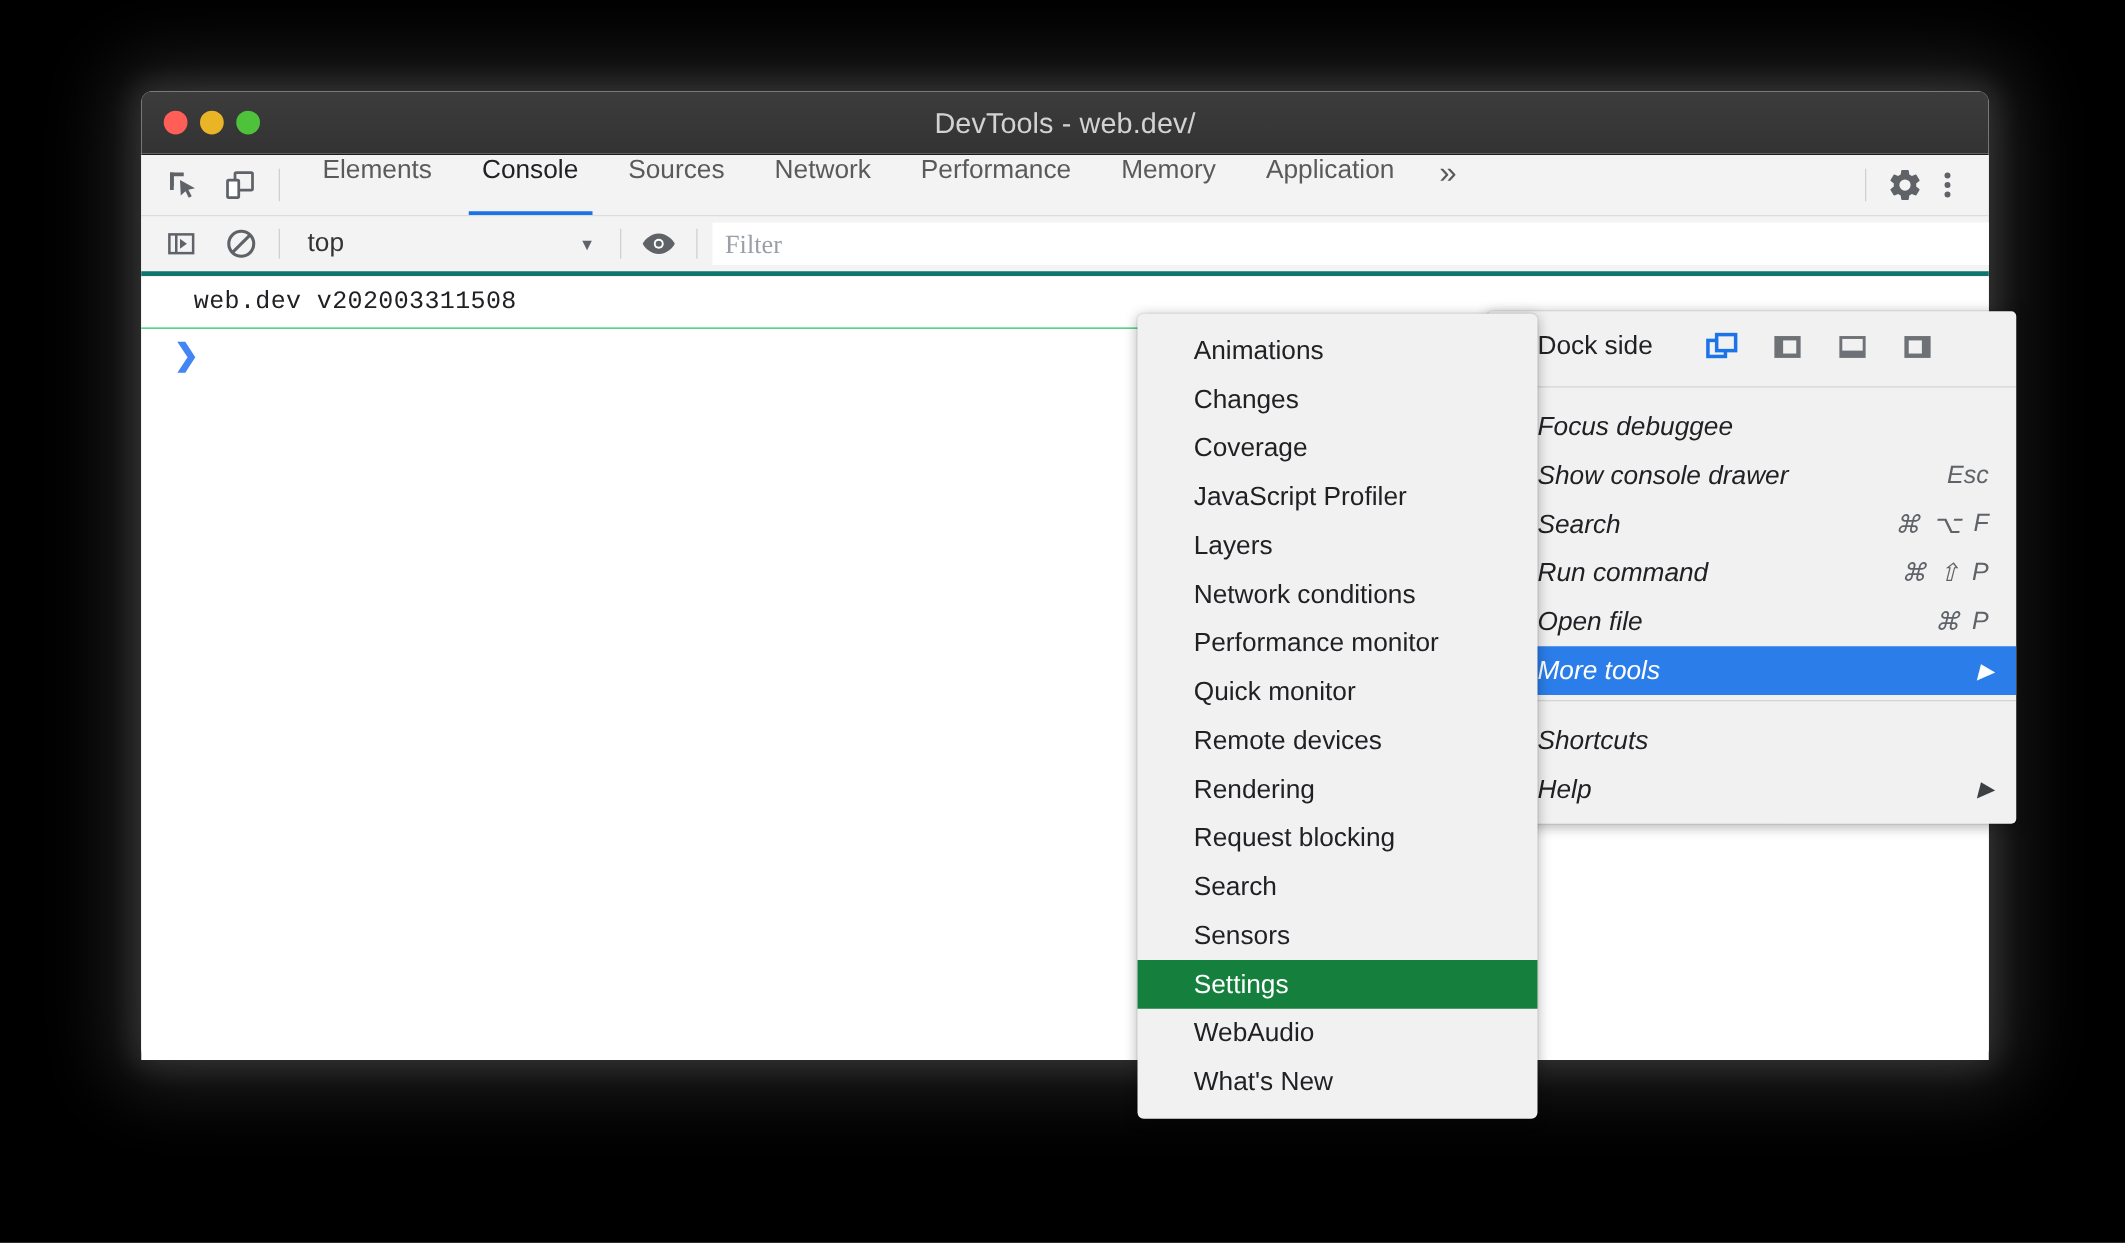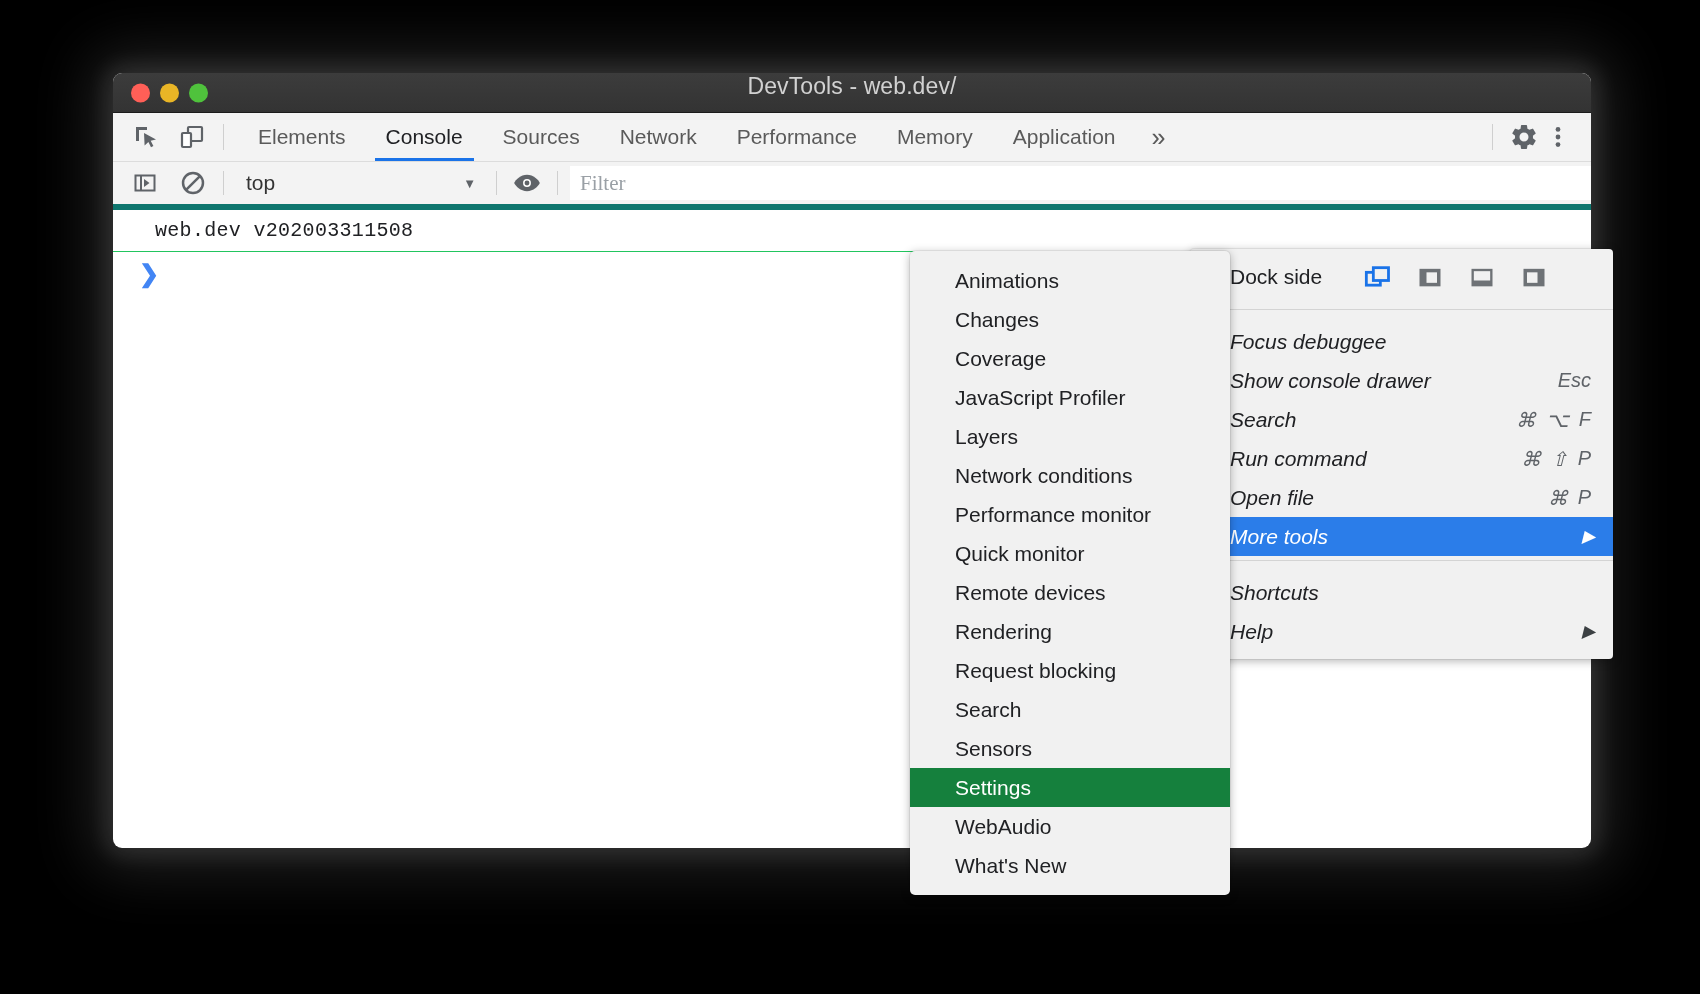--- a/index.html
+++ b/index.html
@@ -15,26 +15,26 @@
   .window {
     position: absolute;
     left: 113px; top: 73px;
     width: 1478px; height: 775px;
     background: #fff;
     border-radius: 9px;
     box-shadow: 0 0 60px 22px rgba(255,255,255,0.13),
                 0 0 22px 8px rgba(255,255,255,0.10);
   }
   .titlebar {
-    height: 40px;
+    height: 51px;
     background: linear-gradient(to bottom, #3c3c3c, #333333);
     border-radius: 9px 9px 0 0;
     border-bottom: 1px solid #1b1b1b;
     position: relative;
-    display: flex; 
+    display: flex; align-items: center;
   }
   .traffic { position: absolute; left: 18px; top: 50%; transform: translateY(-50%); display: flex; gap: 10px; }
   .dot { width: 19px; height: 19px; border-radius: 50%; }
   .dot.red { background: #ff5f57; }
   .dot.yellow { background: #e9b526; }
   .dot.green { background: #4fc23c; }
   .title {
     width: 100%; text-align: center;
     color: #d2d2d2; font-size: 23px; letter-spacing: .1px;
   }
@@ -49,42 +49,42 @@
   }
   .tb-icons { display: flex; align-items: center; gap: 12px; padding: 0 14px 0 16px; }
   .tb-icon {
     width: 34px; height: 34px;
     display: flex; align-items: center; justify-content: center;
     cursor: pointer; border-radius: 3px;
   }
   .vdiv { width: 1px; background: #cfcfcf; margin: 11px 0; flex: none; }
   .tabs { display: flex; align-items: stretch; padding-left: 14px; }
   .tab {
-    display: flex; align-items: center;
+    display: flex; 
     padding: 0 20px;
     font-size: 21px; color: #5a5a5a;
     cursor: pointer;
     position: relative;
     white-space: nowrap;
   }
   .tab.active { color: #202124; }
   .tab.active::after {
     content: ""; position: absolute;
     left: 9px; right: 9px; bottom: 0; height: 3px;
     background: #1a73e8;
   }
   .tab.more { padding: 0 16px; font-size: 25px; color: #5a5a5a; }
   .tb-right { margin-left: auto; display: flex; align-items: center; padding-right: 16px; }
   .tb-right .vdiv { height: 26px; margin: 0 14px 0 6px; align-self: center; }
 
   
   .console-toolbar {
     height: 48px;
     background: #f3f3f3;
-    border-bottom: 6px solid #0f766e;
+    border-bottom: 4px solid #0f766e;
     display: flex; align-items: center;
     padding-left: 14px;
   }
   .ct-icon {
     width: 36px; height: 36px;
     display: flex; align-items: center; justify-content: center;
     cursor: pointer;
   }
   .ct-sep { width: 1px; height: 24px; background: #cfcfcf; margin: 0 12px; }
   .ctx-select {

